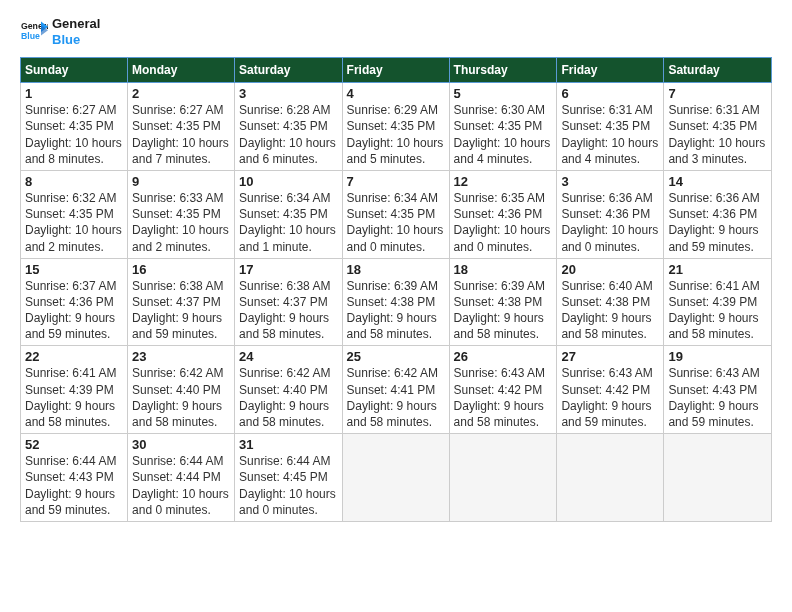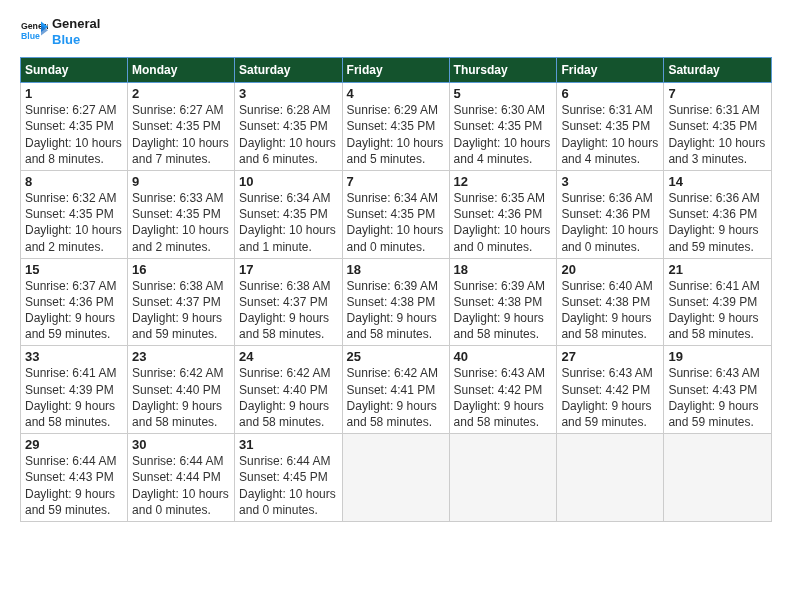--- a/index.html
+++ b/index.html
@@ -292,21 +292,21 @@
         <span class="day-number">21</span>
         <div class="day-info">
           Sunrise: 6:41 AM<br>
           Sunset: 4:39 PM<br>
           Daylight: 9 hours and 58 minutes.
         </div>
       </td>
         </tr>
         <tr class="row-alt">
           <td>
-        <span class="day-number">33</span>
+        <span class="day-number">22</span>
         <div class="day-info">
           Sunrise: 6:41 AM<br>
           Sunset: 4:39 PM<br>
           Daylight: 9 hours and 58 minutes.
         </div>
       </td>
           <td>
         <span class="day-number">23</span>
         <div class="day-info">
           Sunrise: 6:42 AM<br>
@@ -324,21 +324,21 @@
       </td>
           <td>
         <span class="day-number">25</span>
         <div class="day-info">
           Sunrise: 6:42 AM<br>
           Sunset: 4:41 PM<br>
           Daylight: 9 hours and 58 minutes.
         </div>
       </td>
           <td>
-        <span class="day-number">40</span>
+        <span class="day-number">26</span>
         <div class="day-info">
           Sunrise: 6:43 AM<br>
           Sunset: 4:42 PM<br>
           Daylight: 9 hours and 58 minutes.
         </div>
       </td>
           <td>
         <span class="day-number">27</span>
         <div class="day-info">
           Sunrise: 6:43 AM<br>
@@ -350,21 +350,21 @@
         <span class="day-number">19</span>
         <div class="day-info">
           Sunrise: 6:43 AM<br>
           Sunset: 4:43 PM<br>
           Daylight: 9 hours and 59 minutes.
         </div>
       </td>
         </tr>
         <tr>
           <td>
-        <span class="day-number">29</span>
+        <span class="day-number">52</span>
         <div class="day-info">
           Sunrise: 6:44 AM<br>
           Sunset: 4:43 PM<br>
           Daylight: 9 hours and 59 minutes.
         </div>
       </td>
           <td>
         <span class="day-number">30</span>
         <div class="day-info">
           Sunrise: 6:44 AM<br>

